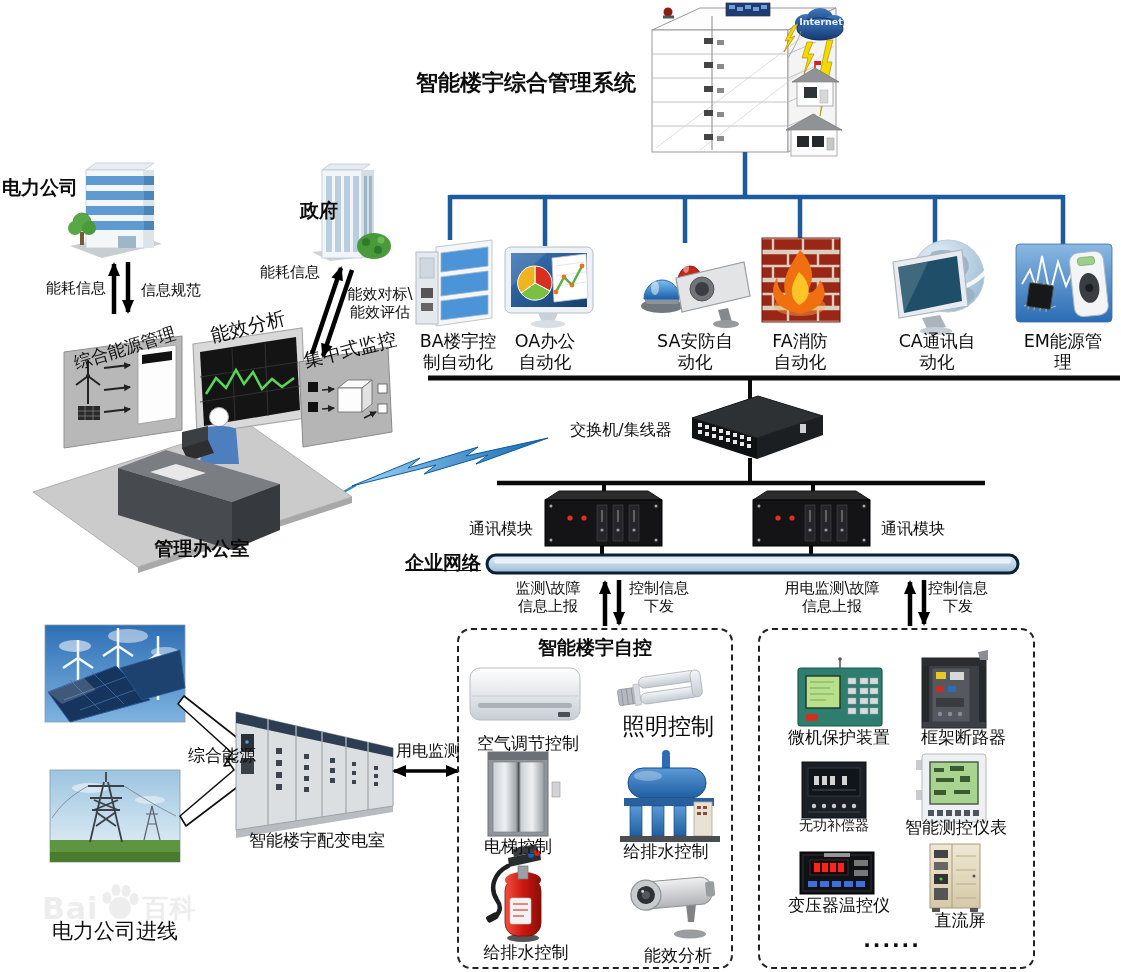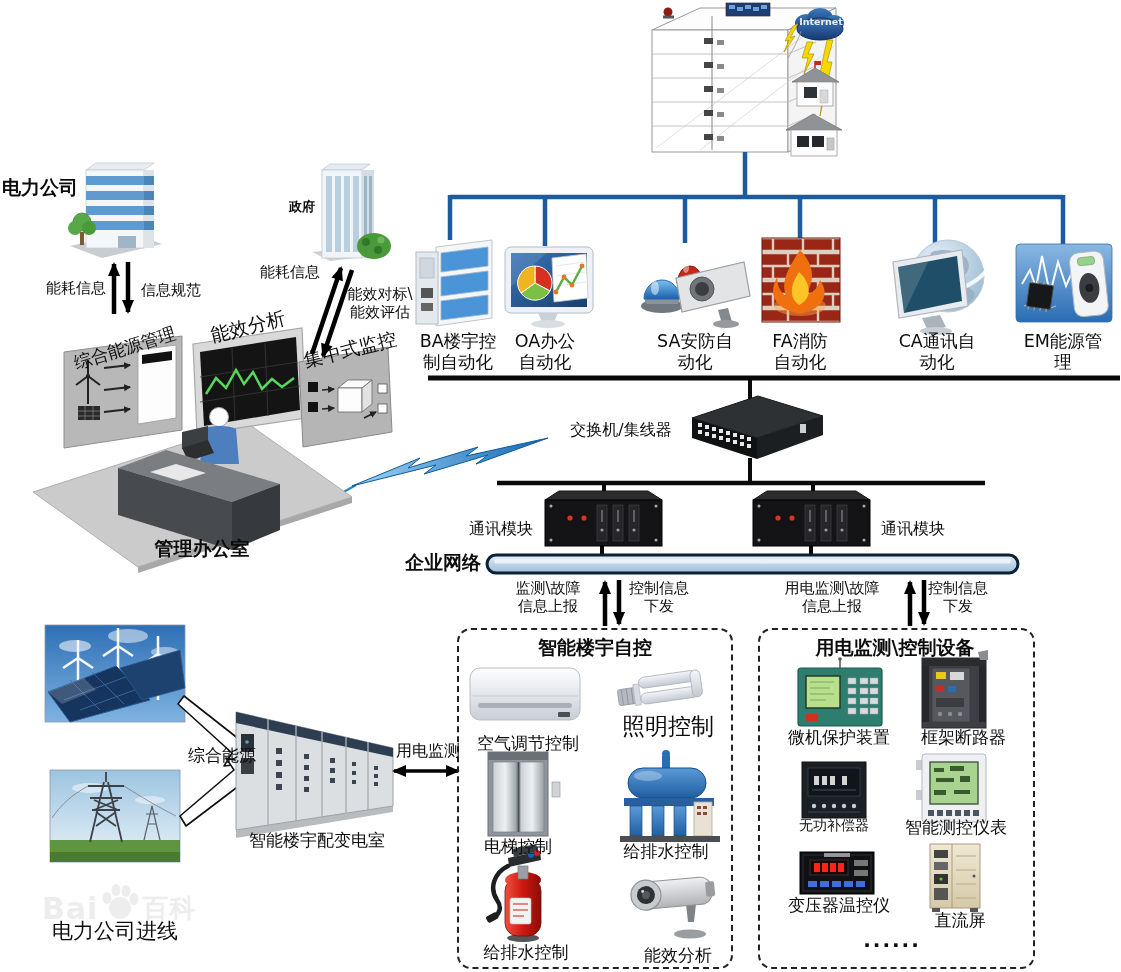--- a/index.html
+++ b/index.html
@@ -674,24 +674,25 @@
   <path d="M956,856 H976 M956,870 H976 M956,884 H976 M956,898 H976" stroke="#b5a988" stroke-width="1.2"></path>
   <circle cx="974" cy="876" r="1.5" fill="#555"></circle>
   <rect x="932" y="908" width="8" height="4" fill="#555"></rect>
         <rect x="970" y="908" width="8" height="4" fill="#555"></rect>
 </g>
 </svg>
 
 <div class="dashbox" style="left:457px;top:628px;width:272px;height:337px;"></div>
 <div class="dashbox" style="left:758px;top:628px;width:273px;height:337px;"></div>
 
+<span class="lbl b" style="left:393px;top:70px;width:266px;font-size:22px;">智能楼宇综合管理系统</span>
 <span class="lbl b" style="left:794px;top:16px;width:54px;font-size:9.5px;color:#e8eef8;">Internet</span>
 
 <span class="lbl b" style="left:0px;top:176px;width:80px;font-size:19px;">电力公司</span>
-<span class="lbl b" style="left:279px;top:199px;width:46px;font-size:13px;">政府</span>
+<span class="lbl b" style="left:296px;top:199px;width:46px;font-size:19px;">政府</span>
 <span class="lbl b" style="left:140px;top:537px;width:124px;font-size:19px;">管理办公室</span>
 
 <span class="lbl" style="left:40px;top:279px;width:72px;font-size:15px;">能耗信息</span>
 <span class="lbl" style="left:136px;top:281px;width:70px;font-size:15px;">信息规范</span>
 <span class="lbl" style="left:254px;top:263px;width:72px;font-size:15px;">能耗信息</span>
 <span class="lbl" style="left:328px;top:285px;width:104px;font-size:15px;">能效对标\
 能效评估</span>
 
 <span class="lbl rot" style="left:55px;top:338px;width:140px;font-size:17.5px;transform:rotate(-17deg);">综合能源管理</span>
 <span class="lbl rot" style="left:196px;top:315px;width:104px;font-size:19px;transform:rotate(-14deg);">能效分析</span>
@@ -706,21 +707,21 @@
 <span class="lbl" style="left:750px;top:331px;width:100px;font-size:17.5px;">FA消防
 自动化</span>
 <span class="lbl" style="left:887px;top:331px;width:100px;font-size:17.5px;">CA通讯自
 动化</span>
 <span class="lbl" style="left:1013px;top:331px;width:100px;font-size:17.5px;">EM能源管
 理</span>
 
 <span class="lbl" style="left:553px;top:420px;width:136px;font-size:16px;">交换机/集线器</span>
 <span class="lbl" style="left:468px;top:519px;width:66px;font-size:16px;">通讯模块</span>
 <span class="lbl" style="left:880px;top:519px;width:66px;font-size:16px;">通讯模块</span>
-<span class="lbl b" style="left:402px;top:551px;width:82px;font-size:19px;">企业网络</span>
+<span class="lbl b" style="left:402px;top:551px;width:82px;font-size:19px;text-decoration:underline;">企业网络</span>
 
 <span class="lbl" style="left:498px;top:579px;width:100px;font-size:15px;">监测\故障
 信息上报</span>
 <span class="lbl" style="left:620px;top:579px;width:78px;font-size:15px;">控制信息
 下发</span>
 <span class="lbl" style="left:778px;top:579px;width:108px;font-size:15px;">用电监测\故障
 信息上报</span>
 <span class="lbl" style="left:920px;top:579px;width:76px;font-size:15px;">控制信息
 下发</span>
 
@@ -730,21 +731,20 @@
 <span class="lbl" style="left:394px;top:741px;width:68px;font-size:16px;">用电监测</span>
 
 <span class="lbl" style="left:520px;top:636px;width:150px;font-size:19px;font-weight:600;">智能楼宇自控</span>
 <span class="lbl" style="left:462px;top:733px;width:132px;font-size:17px;">空气调节控制</span>
 <span class="lbl" style="left:614px;top:712px;width:108px;font-size:23px;">照明控制</span>
 <span class="lbl" style="left:471px;top:836px;width:94px;font-size:17px;">电梯控制</span>
 <span class="lbl" style="left:616px;top:841px;width:100px;font-size:17px;">给排水控制</span>
 <span class="lbl" style="left:482px;top:942px;width:88px;font-size:17px;">给排水控制</span>
 <span class="lbl" style="left:632px;top:945px;width:92px;font-size:17px;">能效分析</span>
 
-<span class="lbl" style="left:775px;top:636px;width:240px;font-size:19px;font-weight:600;">用电监测\控制设备</span>
 <span class="lbl" style="left:784px;top:727px;width:110px;font-size:17px;">微机保护装置</span>
 <span class="lbl" style="left:906px;top:727px;width:100px;font-size:17px;text-align:right;">框架断路器</span>
 <span class="lbl" style="left:788px;top:817px;width:92px;font-size:14px;">无功补偿器</span>
 <span class="lbl" style="left:900px;top:817px;width:112px;font-size:17px;">智能测控仪表</span>
 <span class="lbl" style="left:784px;top:895px;width:110px;font-size:17px;">变压器温控仪</span>
 <span class="lbl" style="left:926px;top:910px;width:68px;font-size:17px;">直流屏</span>
 <span class="lbl b" style="left:854px;top:928px;width:76px;font-size:20px;letter-spacing:2px;">......</span>
 
 <div id="wm">
   <span class="wm-t">Bai</span>

